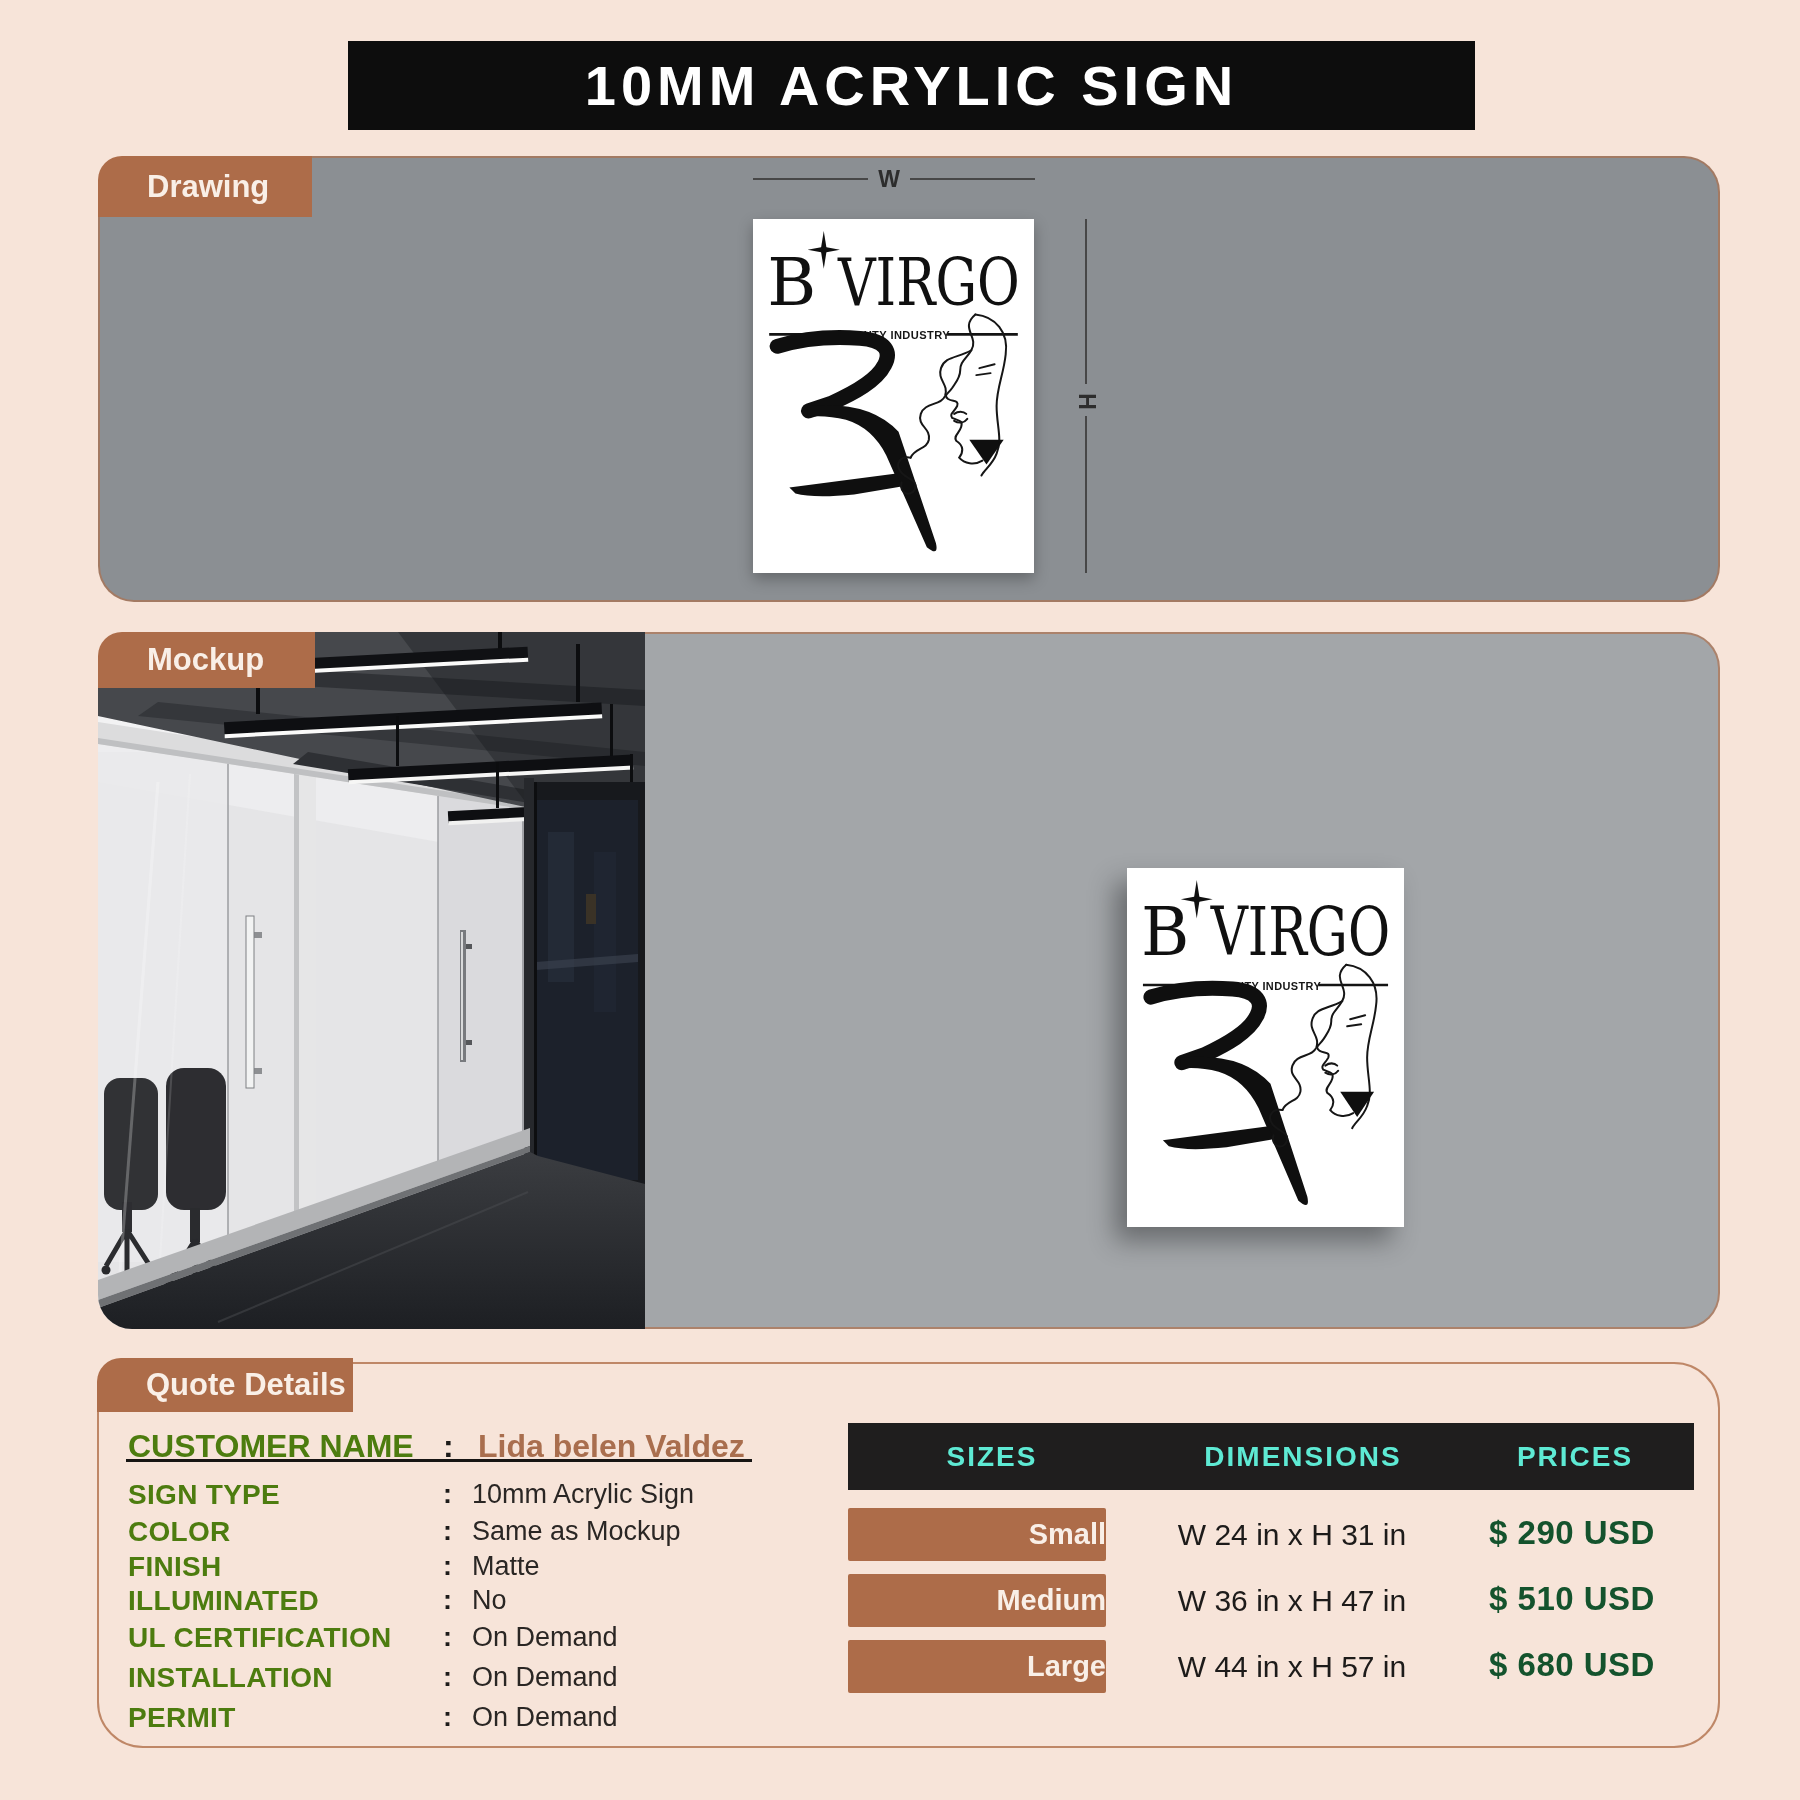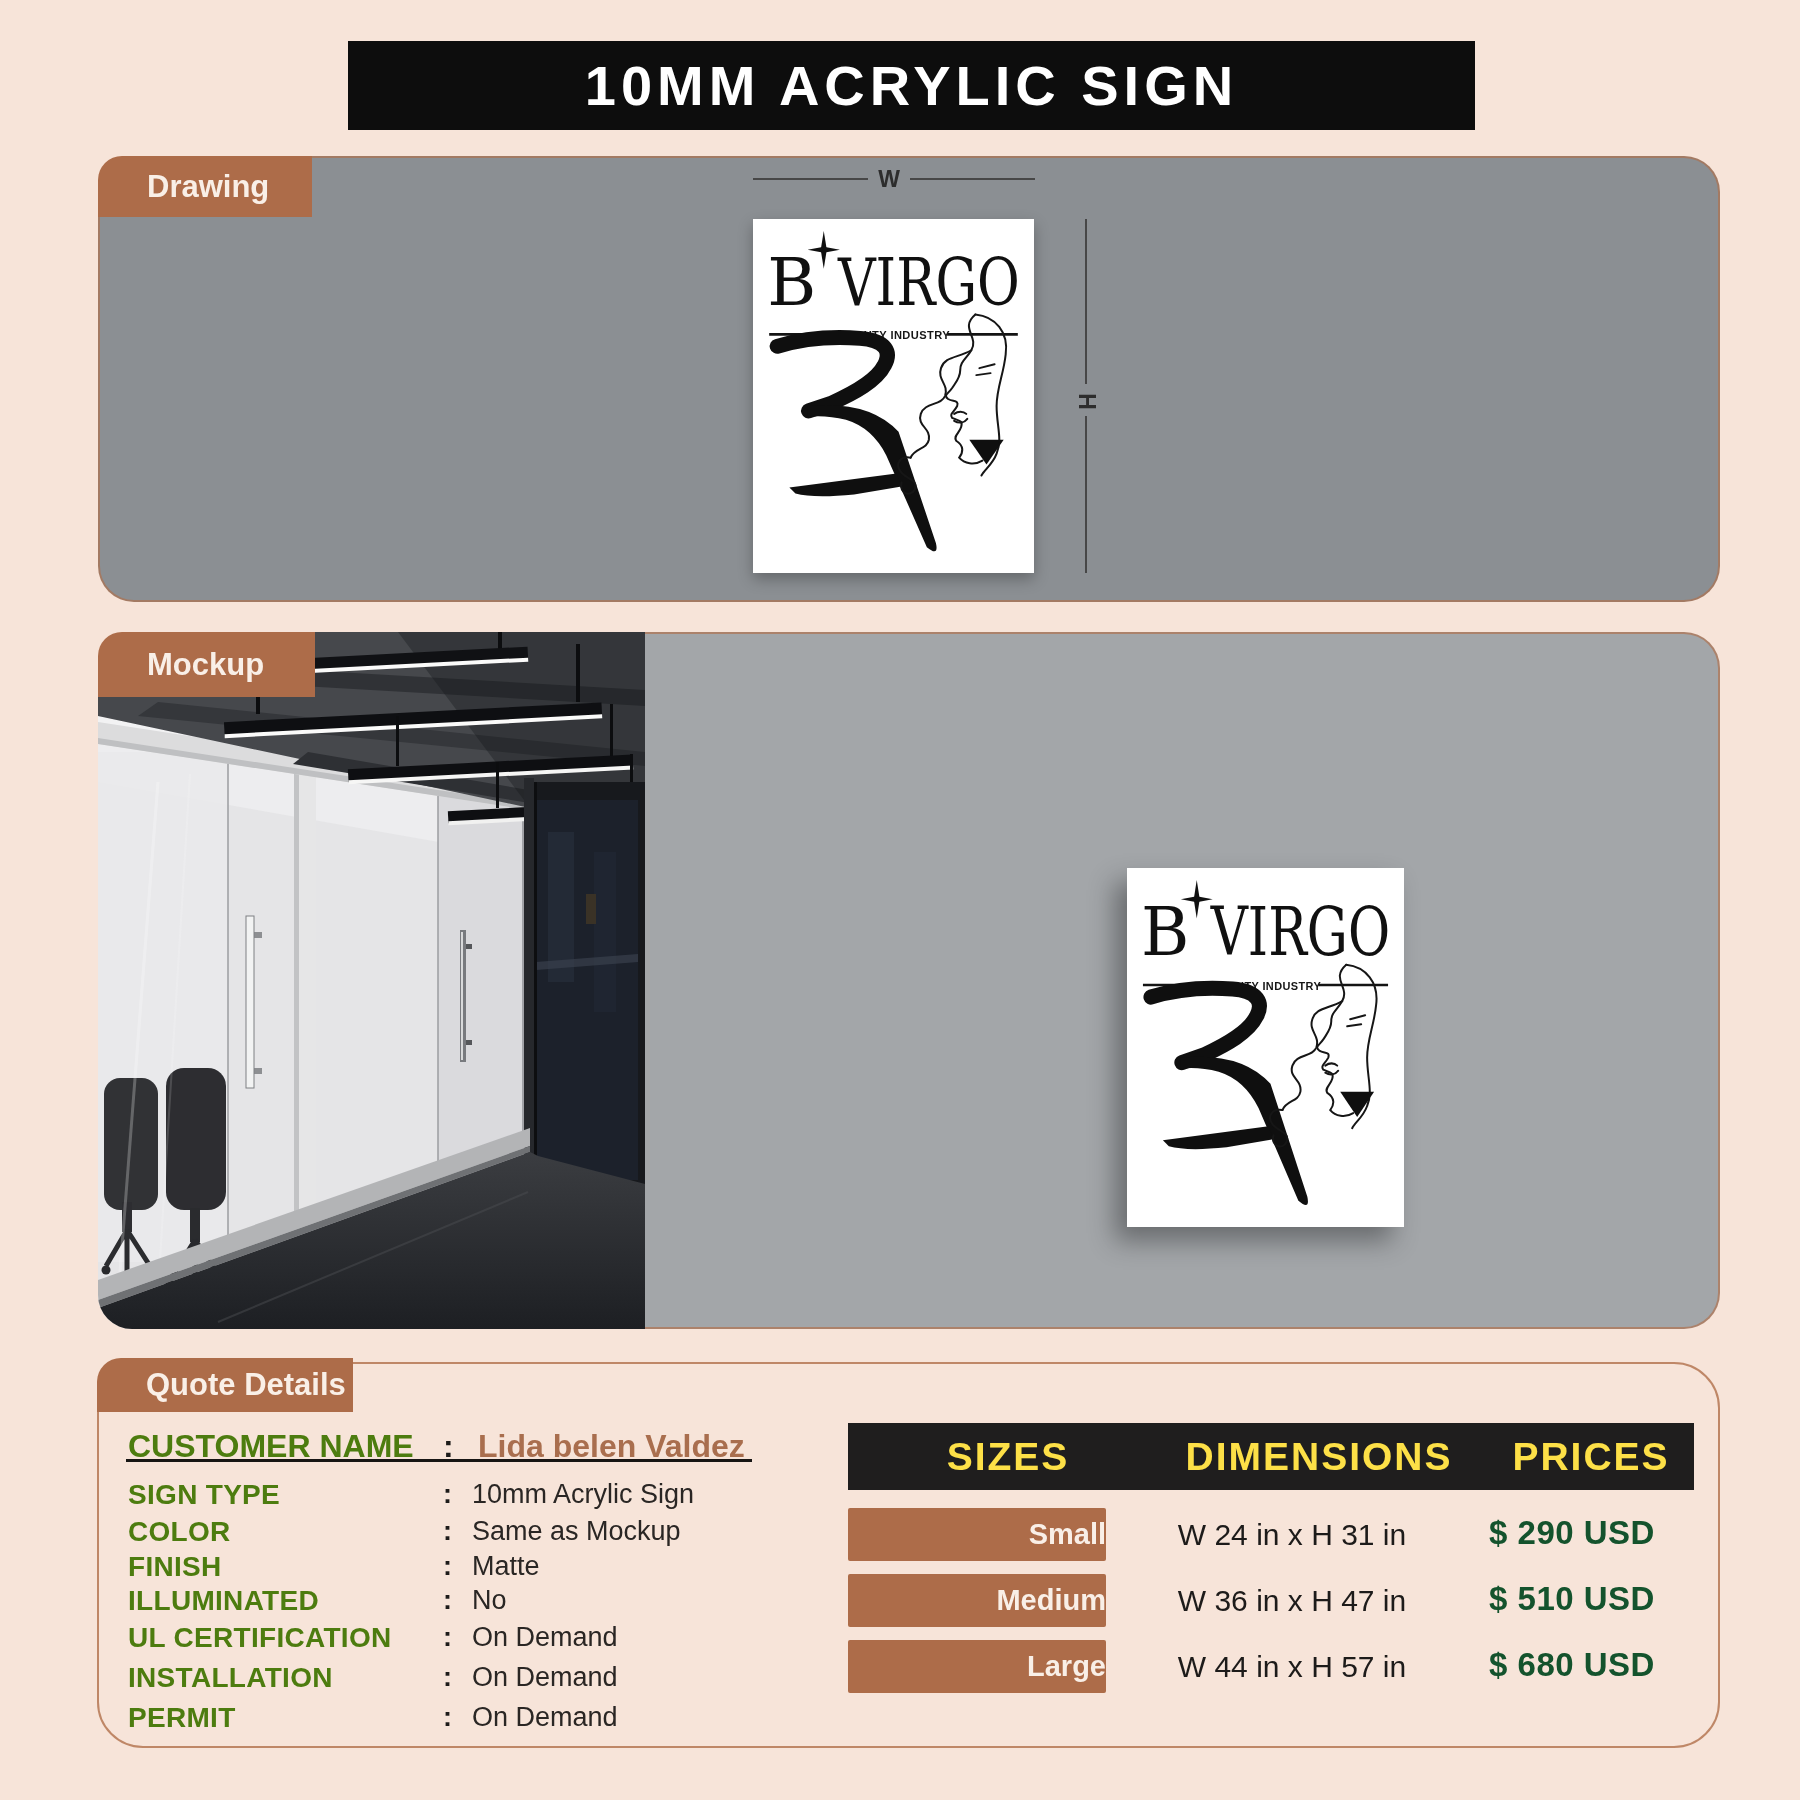--- a/index.html
+++ b/index.html
@@ -14,21 +14,21 @@
 
   
   .panel{border:2px solid rgba(176,111,74,.65);border-radius:36px;box-sizing:border-box;}
   .drawing-panel{left:98px;top:156px;width:1622px;height:446px;background:#8b8f93;}
   .mockup-panel{left:98px;top:632px;width:1622px;height:697px;background:#a3a6a9;}
 
   .tab{background:#ad6c49;display:flex;align-items:center;box-sizing:border-box;
        padding-left:49px;color:#f8 efe7;}
   .tab span{color:#f9efe7;font-size:31px;font-weight:800;}
   .drawing-tab{left:98px;top:156px;width:214px;height:61px;border-radius:24px 0 0 0;}
-  .mockup-tab{left:98px;top:632px;width:217px;height:65px;border-radius:24px 0 0 0;z-index:5;}
+  .mockup-tab{left:98px;top:632px;width:217px;height:56px;border-radius:24px 0 0 0;z-index:5;}
   .quote-tab{left:97px;top:1358px;width:256px;height:54px;border-radius:24px 0 0 0;z-index:5;}
 
   
   .dim-line{background:#474747;}
   .dim-label{color:#2d2d2d;font-size:23px;font-weight:600;text-align:center;}
 
   
   .sign{background:#fff;}
   .sign-drawing{left:753px;top:219px;width:281px;height:354px;box-shadow:0 6px 14px rgba(0,0,0,.28);}
   .sign-mockup{left:1127px;top:868px;width:277px;height:359px;box-shadow:-12px 14px 24px rgba(35,37,40,.45);}
@@ -49,21 +49,21 @@
   .customer-name{color:#a96e4e;font-size:32px;font-weight:700;}
   .underline{left:126px;top:1459px;width:626px;height:3px;background:#171514;}
   .field-row{height:34px;}
   .field-row .q-label{font-size:28px;letter-spacing:.3px;}
   .field-row .q-colon{font-size:27px;}
   .field-row .q-value{font-size:27px;}
 
   
   .tbl-header{left:848px;top:1423px;width:846px;height:67px;background:#1f1e1e;}
   .tbl-header span{position:absolute;top:50%;transform:translate(-50%,-50%);
-                   color:#fde047;font-size:39px;font-weight:800;letter-spacing:2px;margin-left:16px;}
+                   color:#5eead4;font-size:28px;font-weight:800;letter-spacing:2px;}
   .size-btn{width:258px;height:53px;background:#ad6c49;display:flex;align-items:center;
             justify-content:flex-end;border-radius:2px;}
   .size-btn span{color:#f9efe7;font-size:29px;font-weight:800;}
   .dim-text{width:364px;text-align:center;font-size:30px;font-weight:500;color:#1d1b1a;}
   .price-text{width:264px;text-align:center;font-size:33px;font-weight:800;color:#14532d;letter-spacing:.5px;}
 </style>
 </head>
 <body>
 
 <div id="page">

